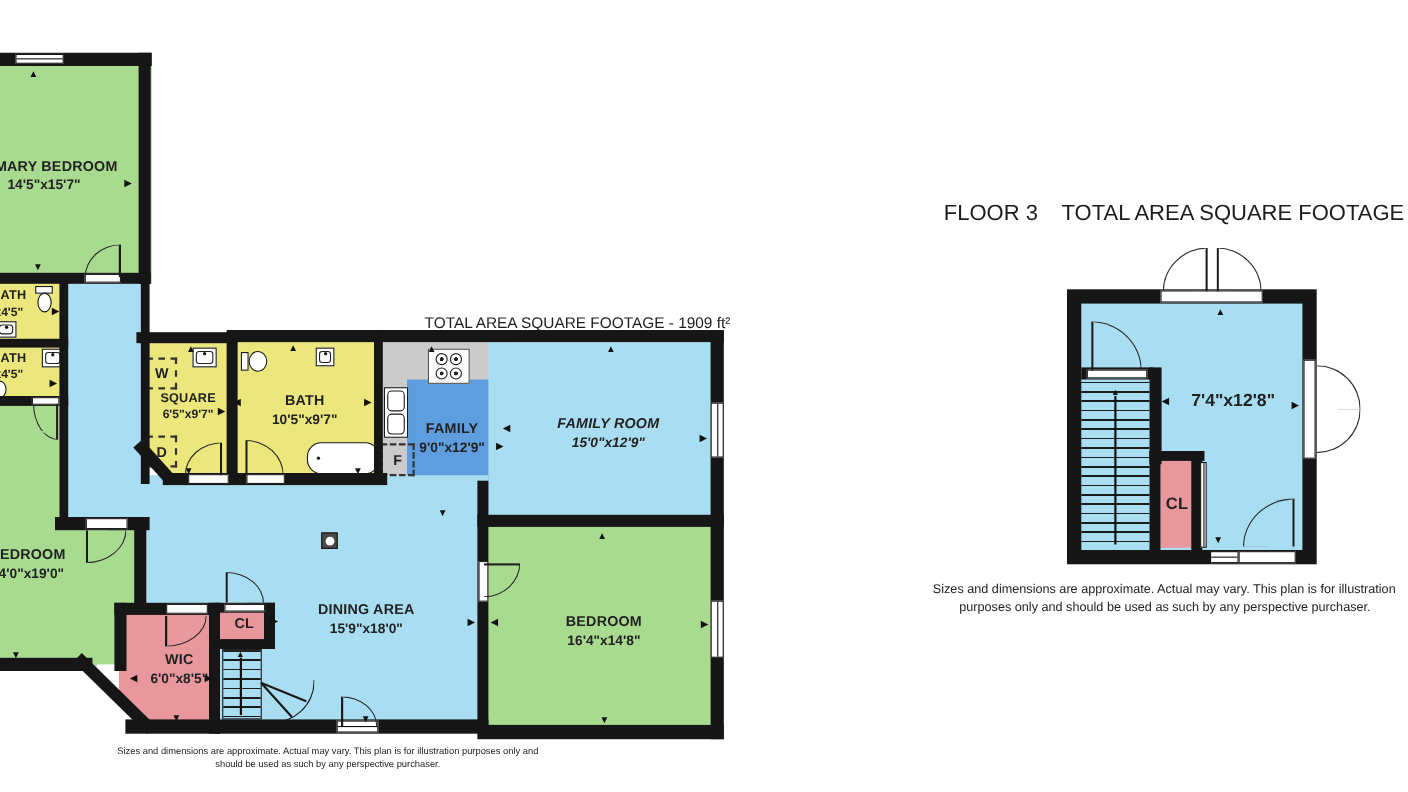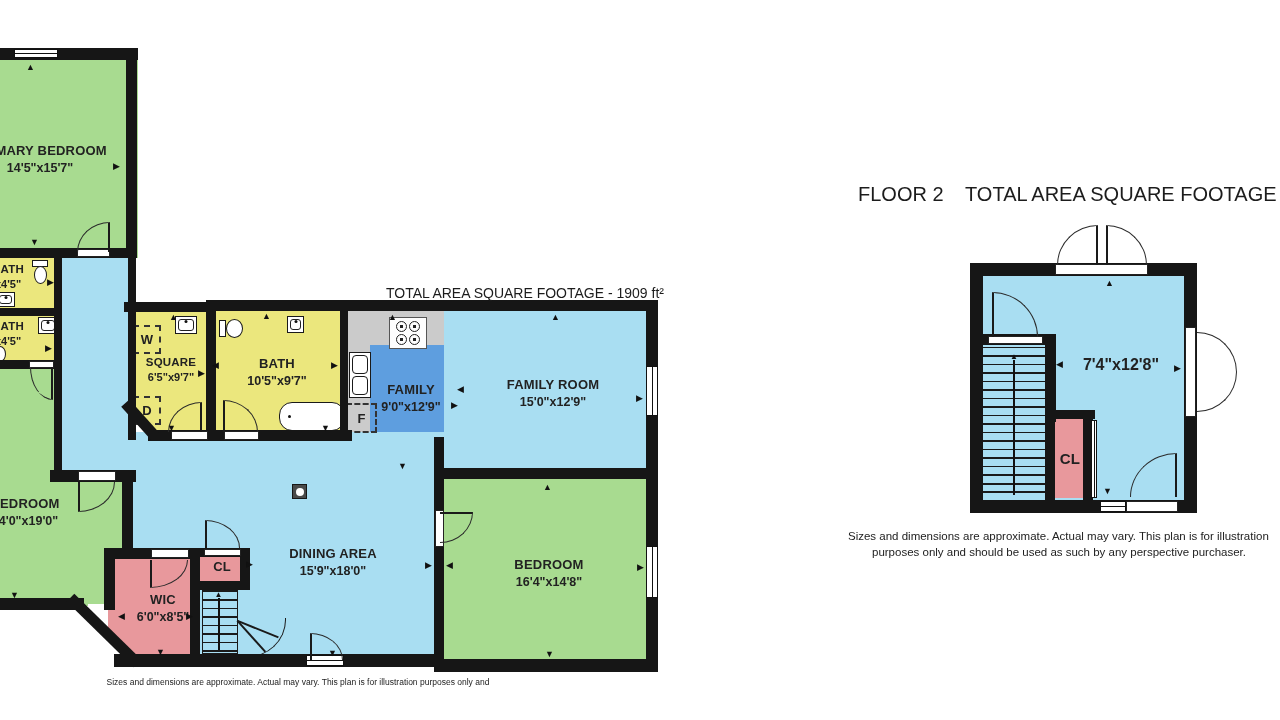--- a/index.html
+++ b/index.html
@@ -184,21 +184,21 @@
   <div class="rdims">6'5"x9'7"</div>
 </div>
 <div class="lbl" style="left:217px;top:356px;width:120px;">
   <div class="rname">BATH</div>
   <div class="rdims">10'5"x9'7"</div>
 </div>
 <div class="lbl" style="left:361px;top:382px;width:100px;">
   <div class="rname">FAMILY</div>
   <div class="rdims">9'0"x12'9"</div>
 </div>
-<div class="lbl" style="left:478px;top:377px;width:150px;">
+<div class="lbl" style="left:478px;top:377px;width:150px;font-style:italic;">
   <div class="rname">FAMILY ROOM</div>
   <div class="rdims">15'0"x12'9"</div>
 </div>
 <div class="lbl" style="left:258px;top:546px;width:150px;">
   <div class="rname">DINING AREA</div>
   <div class="rdims">15'9"x18'0"</div>
 </div>
 <div class="lbl" style="left:-60px;top:496px;width:170px;">
   <div class="rname">BEDROOM</div>
   <div class="rdims">14'0"x19'0"</div>
@@ -240,23 +240,24 @@
 <span class="ar" style="left:545px;top:650px;">▼</span>
 <span class="ar" style="left:637px;top:563px;">▶</span>
 <span class="ar" style="left:10px;top:591px;">▼</span>
 <span class="ar" style="left:118px;top:612px;">◀</span>
 <span class="ar" style="left:186px;top:612px;">▶</span>
 <span class="ar" style="left:156px;top:648px;">▼</span>
 <span class="ar" style="left:246px;top:560px;">▶</span>
 
 <div class="disc" style="left:95px;top:676px;width:406px;font-size:8.5px;line-height:1.45;">
   <div>Sizes and dimensions are approximate. Actual may vary. This plan is for illustration purposes only and</div>
-</div>
-
-<div class="title" style="left:858px;top:183px;font-size:20px;">FLOOR 2</div>
+  <div>should be used as such by any perspective purchaser.</div>
+</div>
+
+<div class="title" style="left:858px;top:183px;font-size:20px;">FLOOR 3</div>
 <div class="title" style="left:965px;top:183px;font-size:20px;">TOTAL AREA SQUARE FOOTAGE -</div>
 
 <div class="room" style="left:970px;top:263px;width:227px;height:250px;background:#161616;"></div>
 <div class="room" style="left:983px;top:276px;width:201px;height:224px;background:#a9def2;"></div>
 
 <div class="stairs" style="left:983px;top:347px;width:62px;height:153px;border:none;"></div>
 <div class="rail" style="left:1013px;top:360px;width:1.5px;height:135px;"></div>
 <span class="ar" style="left:1010px;top:353px;font-size:8px;">▲</span>
 
 <div class="room" style="left:1055px;top:417px;width:30px;height:81px;background:#e8989c;"></div>

